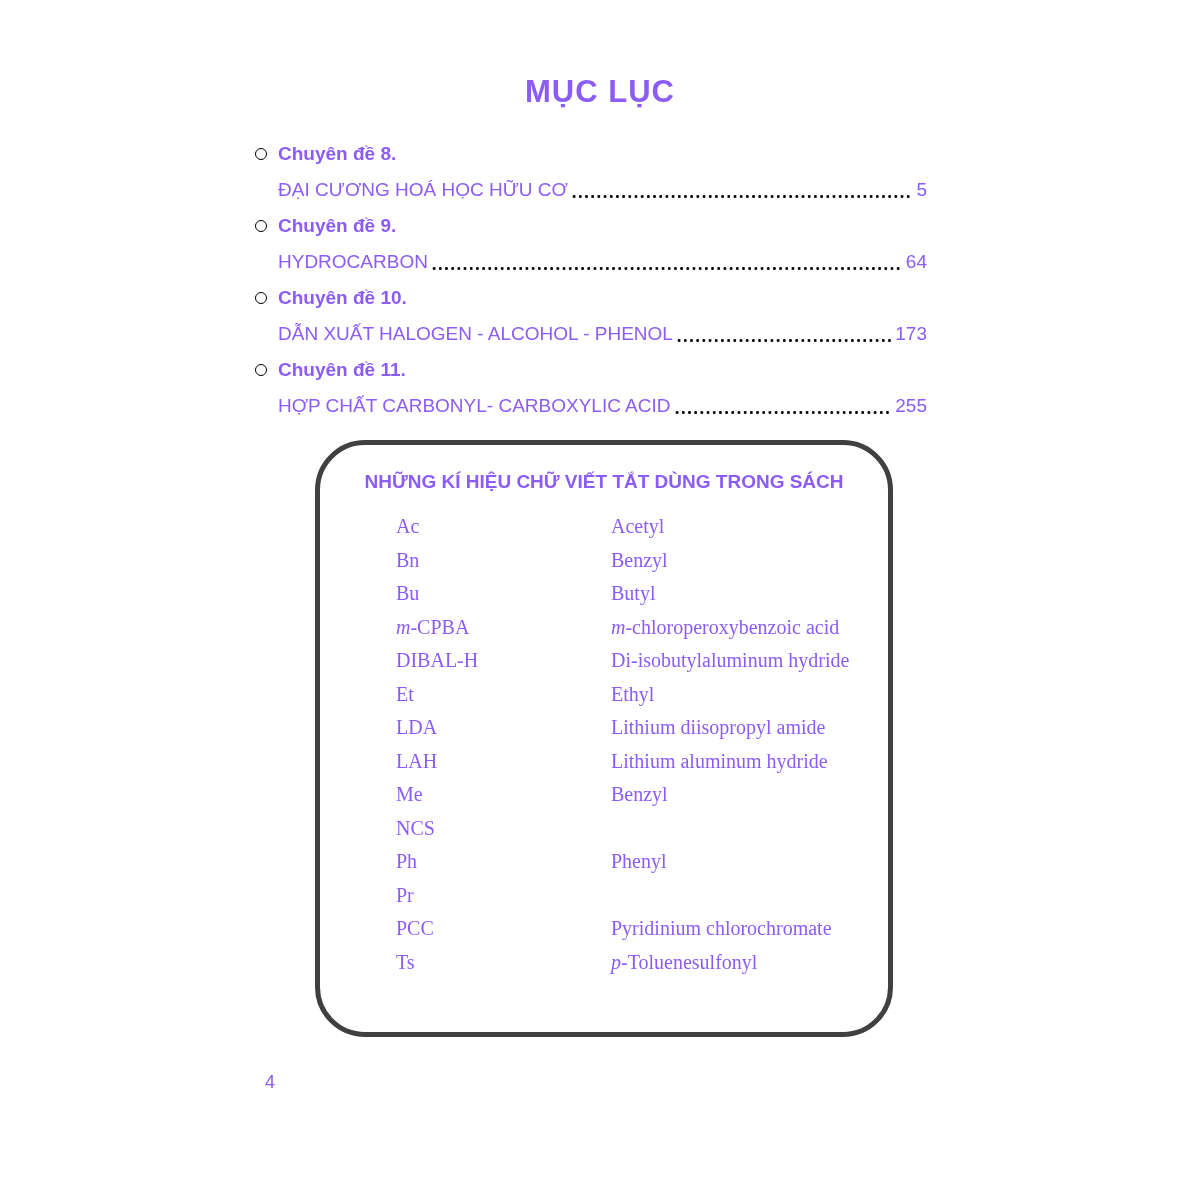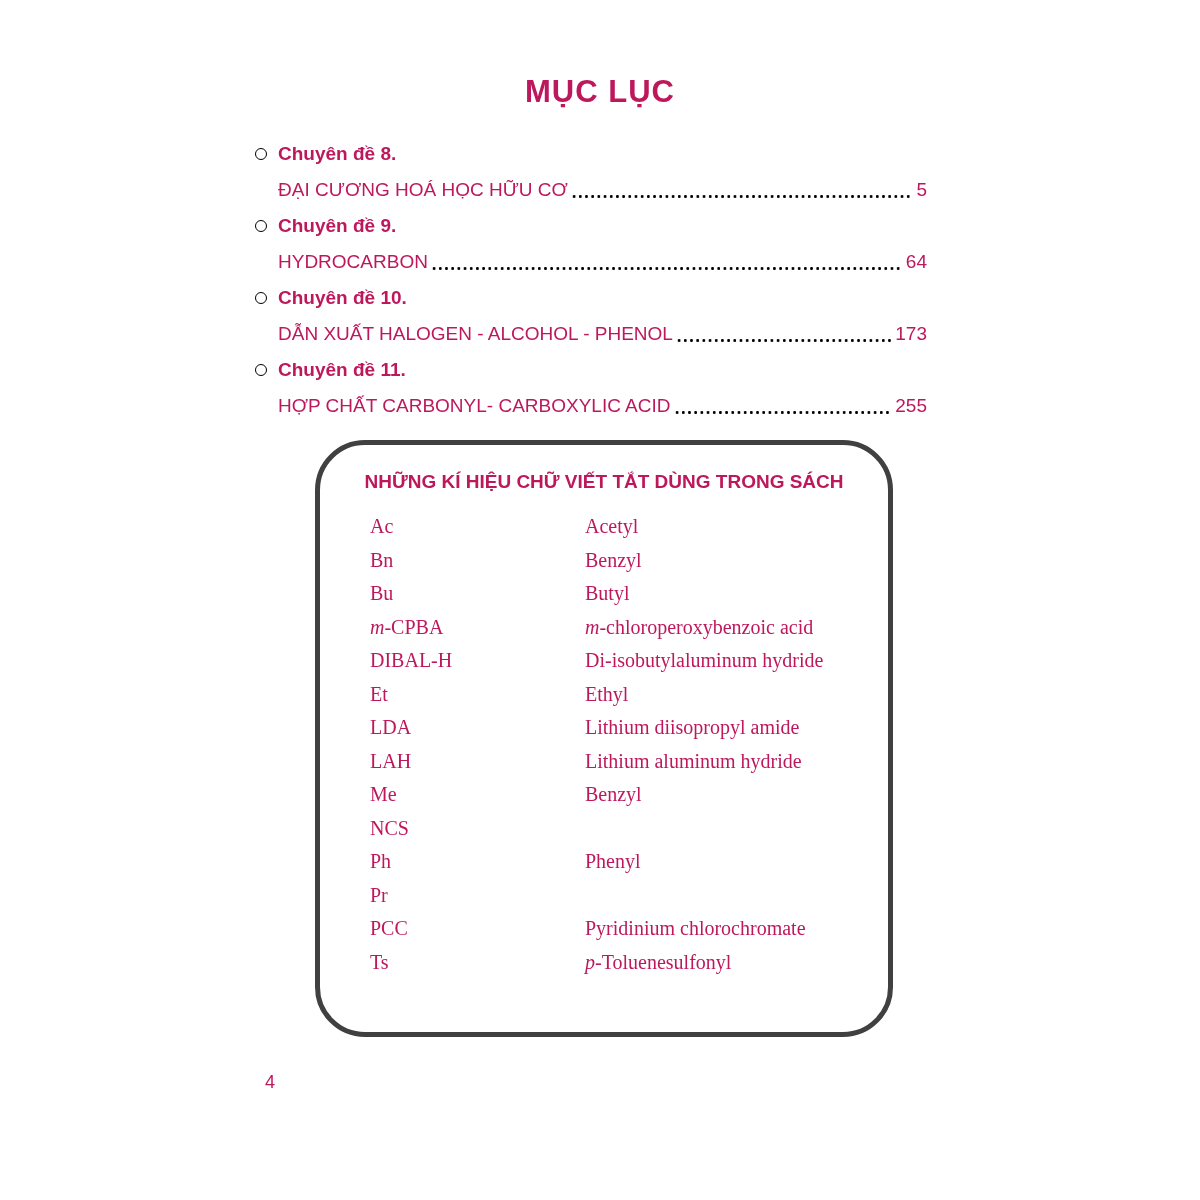--- a/index.html
+++ b/index.html
@@ -5,21 +5,21 @@
   html, body {
     margin: 0;
     padding: 0;
     background: #ffffff;
   }
   .sheet {
     position: relative;
     width: 1200px;
     height: 1200px;
     background: #ffffff;
-    color: #be185d;
+    color: #8b5cf6;
     font-family: "Liberation Sans", sans-serif;
     overflow: hidden;
   }
   .page-title {
     position: absolute;
     top: 74px;
     left: 0;
     width: 100%;
     margin: 0;
     text-align: center;
@@ -83,21 +83,21 @@
   }
   .abbr-title {
     margin-top: 26px;
     text-align: center;
     font-weight: bold;
     font-size: 19px;
     font-family: "Liberation Sans", sans-serif;
   }
   .abbr-list {
     margin-top: 17px;
-    padding-left: 50px;
+    padding-left: 76px;
     padding-right: 20px;
     font-family: "Liberation Serif", serif;
     font-size: 20px;
   }
   .abbr-row {
     display: flex;
     align-items: center;
     height: 33.5px;
   }
   .abbr-key {

